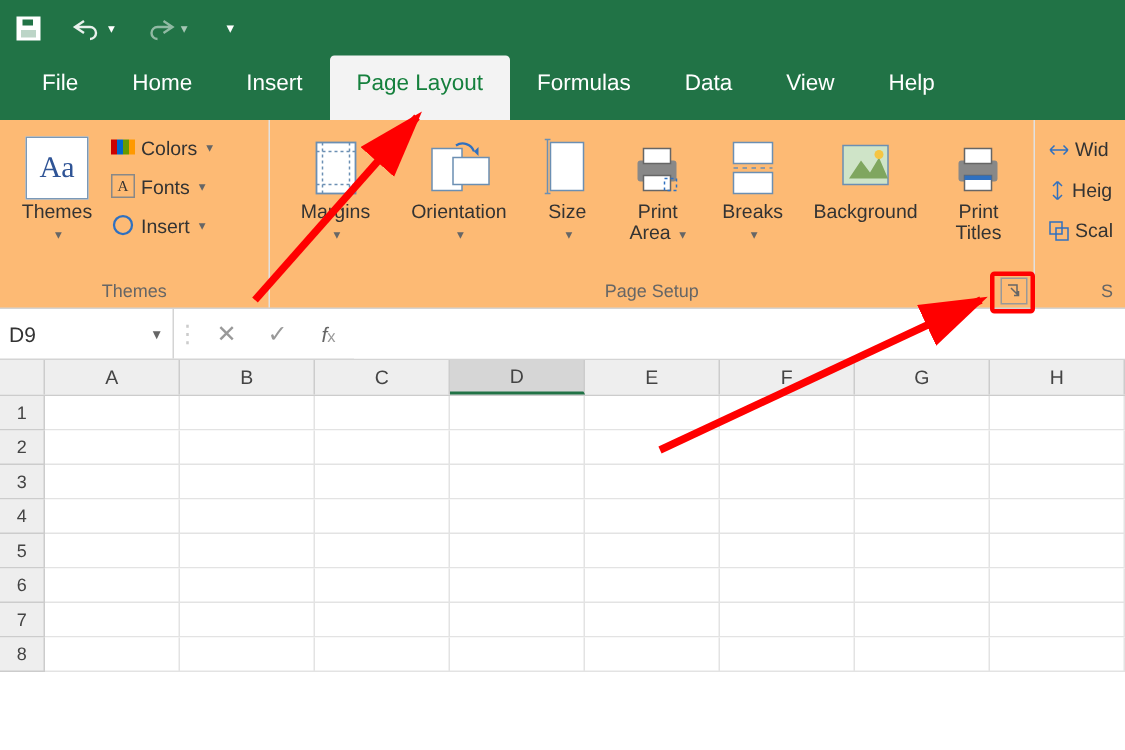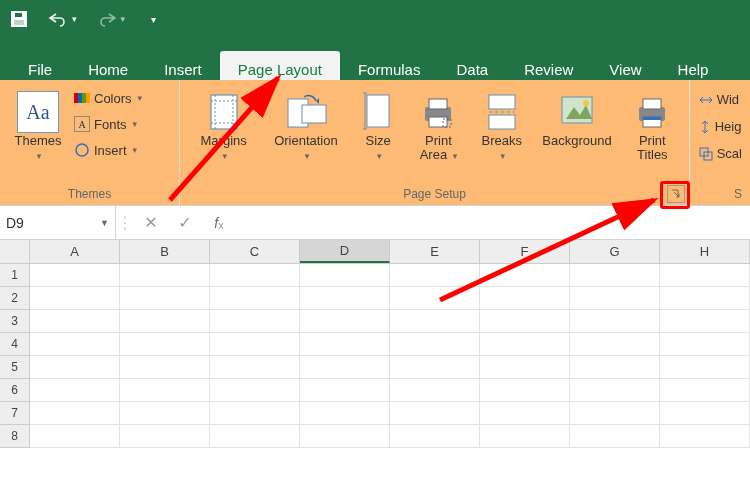--- a/index.html
+++ b/index.html
@@ -5,21 +5,21 @@
   * { box-sizing: border-box; margin: 0; padding: 0; font-family: "Segoe UI", Arial, sans-serif; }
   html, body { width: 750px; height: 500px; overflow: hidden; background: #fff; }
 
   
   .titlebar { height: 38px; background: #217346; display: flex; align-items: center; padding: 0 10px; gap: 18px; }
   .titlebar .qa-btn { color: #fff; font-size: 14px; display: flex; align-items: center; }
   .titlebar svg { display:block; }
 
   
   .tabs { height: 42px; background: #217346; display: flex; align-items: flex-end; padding-left: 10px; }
-  .tab { color: #fff; font-size: 15px; padding: 10px 18px 2px 18px; cursor: pointer; }
+  .tab { color: #fff; font-size: 15px; padding: 10px 18px 16px 18px; cursor: pointer; }
   .tab.active { background: #f3f3f3; color: #15803d; border-top-left-radius: 3px; border-top-right-radius: 3px; }
 
   
   .ribbon { height: 126px; background: #fdba74; border-bottom: 1px solid #d4d4d4; display: flex; position: relative; }
   .group { display: flex; flex-direction: column; border-right: 1px solid #e1e1e1; padding: 6px 8px 2px 8px; height: 100%; }
   .group-content { flex: 1; display: flex; gap: 6px; align-items: flex-start; }
   .group-label { text-align: center; font-size: 12px; color: #666; padding: 2px 0; position: relative; }
   .big-btn { display: flex; flex-direction: column; align-items: center; justify-content: flex-start; width: 66px; font-size: 13px; color: #333; padding-top: 4px; cursor: pointer; }
   .big-btn .icon { height: 44px; display:flex; align-items:center; justify-content:center; }
   .big-btn .lbl { text-align:center; line-height: 1.1; }
@@ -86,21 +86,20 @@
   </div>
 </div>
 
 <div class="tabs">
   <div class="tab">File</div>
   <div class="tab">Home</div>
   <div class="tab">Insert</div>
   <div class="tab active">Page Layout</div>
   <div class="tab">Formulas</div>
   <div class="tab">Data</div>
-  <div class="tab">Review</div>
   <div class="tab">View</div>
   <div class="tab">Help</div>
 </div>
 
 <div class="ribbon">
 
   <div class="group" style="width:180px;">
     <div class="group-content">
       <div class="big-btn" style="width:60px;">
         <div class="icon">

